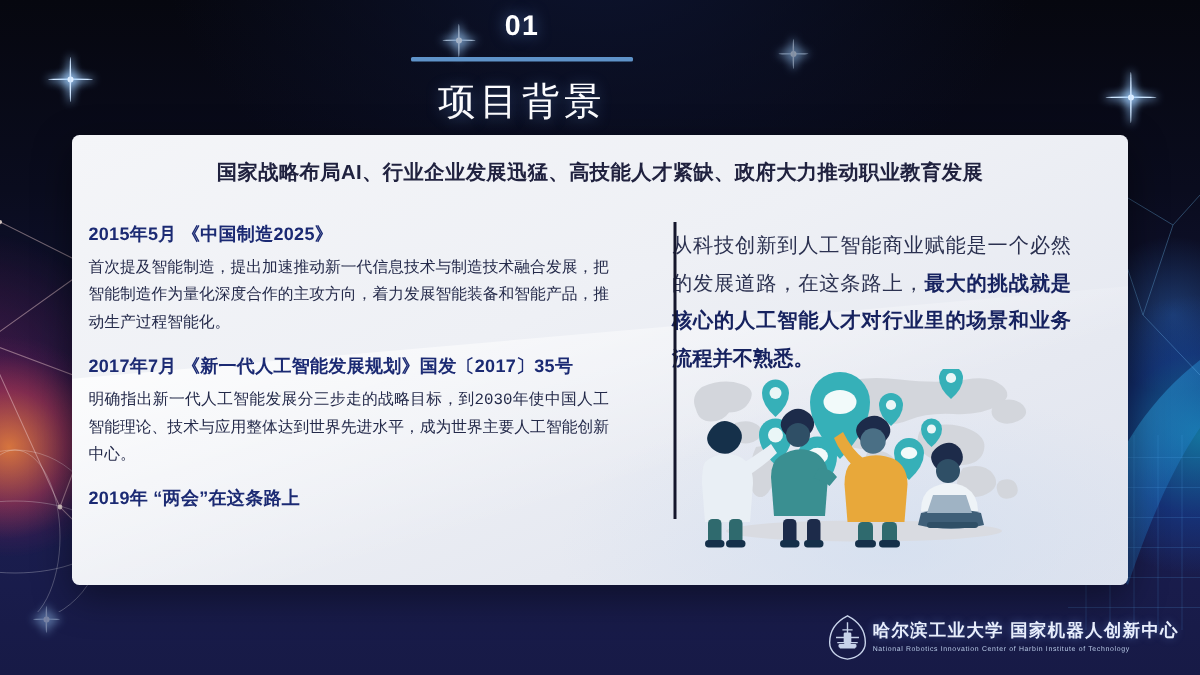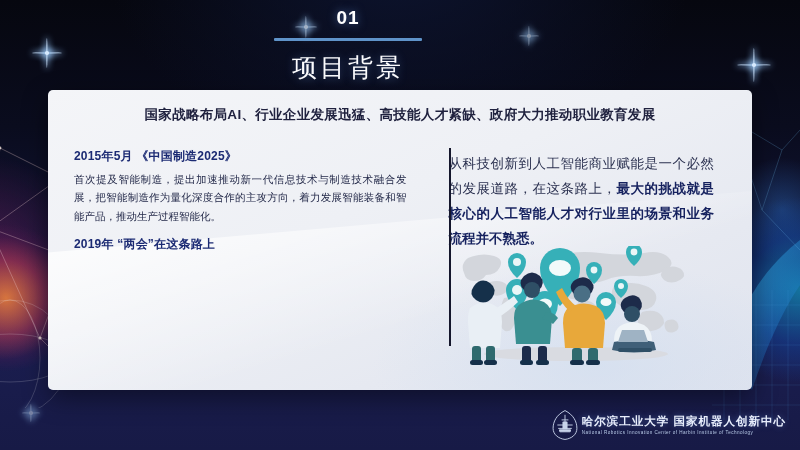--- a/index.html
+++ b/index.html
@@ -95,36 +95,36 @@
     position:relative; z-index:3;
     margin-top:16px; text-align:center;
     font-size:13.5px; font-weight:bold; color:#20223f;
     letter-spacing:.3px;
   }
 
   .cols {
     position:absolute; left:0; top:52px; width:704px; height:248px;
     display:flex; z-index:3;
   }
-  .col-left  { width:402px; padding:6px 18px 0 26px; }
+  .col-left  { width:402px; padding:6px 18px 0 11px; }
   .col-right { width:348px; padding:10px 38px 0 24px; position:relative; }
 
   .divider {
     position:absolute; left:401px; top:58px;
     width:2px; height:198px; background:#14162c; z-index:4;
   }
 
   .entry { margin-bottom:11px; }
   .entry-title {
     font-size:12px; font-weight:bold; color:#1b2a73;
     letter-spacing:.2px; margin-bottom:5px;
     font-family:"Liberation Sans", sans-serif;
   }
   .entry-body {
-    font-family:Liberation Sans, sans-serif;
+    font-family:Liberation Mono, monospace;
     font-size:10.5px; line-height:1.75; color:#242a4a;
     text-align:justify; text-indent:0;
   }
 
   .quote {
     font-family:"Liberation Serif", serif;
     font-size:13.5px; line-height:1.85; color:#2b3150;
     text-align:justify;
   }
   .quote b { color:#16225f; font-weight:bold; }
@@ -226,20 +226,24 @@
 
     <div class="cols">
 
       <div class="col-left">
 
         <div class="entry">
           <div class="entry-title">2015年5月 《中国制造2025》</div>
           <div class="entry-body">首次提及智能制造，提出加速推动新一代信息技术与制造技术融合发展，把智能制造作为量化深度合作的主攻方向，着力发展智能装备和智能产品，推动生产过程智能化。</div>
         </div>
 
+        <div class="entry">
+          <div class="entry-title">2017年7月 《新一代人工智能发展规划》国发〔2017〕35号</div>
+          <div class="entry-body">明确指出新一代人工智能发展分三步走的战略目标，到2030年使中国人工智能理论、技术与应用整体达到世界先进水平，成为世界主要人工智能创新中心。</div>
+        </div>
 
         <div class="entry">
           <div class="entry-title">2019年 “两会”在这条路上</div>
         </div>
 
       </div>
 
       <div class="col-right">
         <div class="quote"><span>从科技创新到人工智能商业赋能是一个必然的发展道路，在这条路上，</span><b>最大的挑战就是核心的人工智能人才对行业里的场景和业务流程并不熟悉。</b></div>
 

